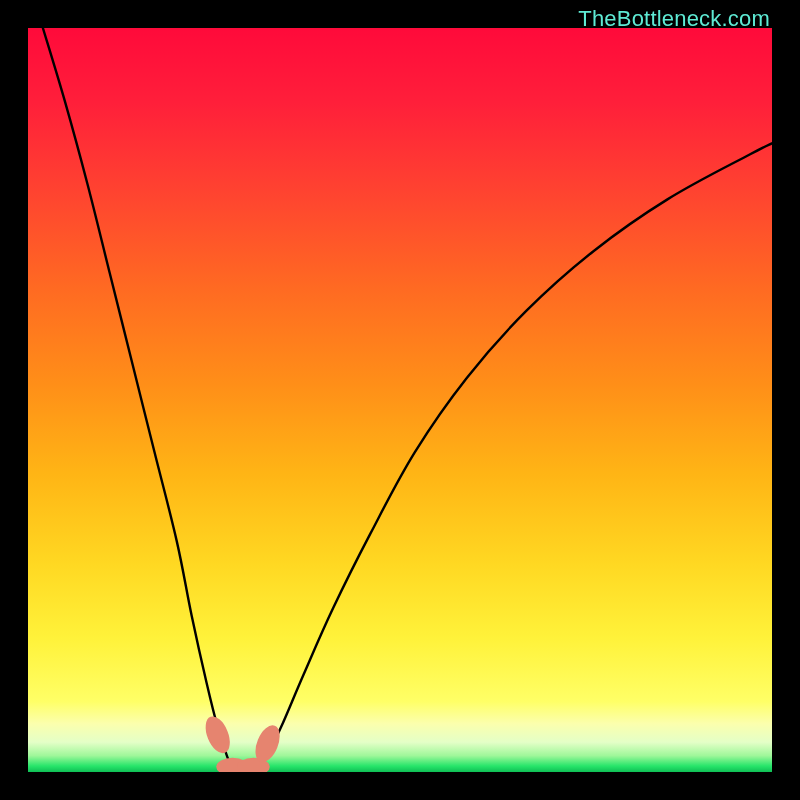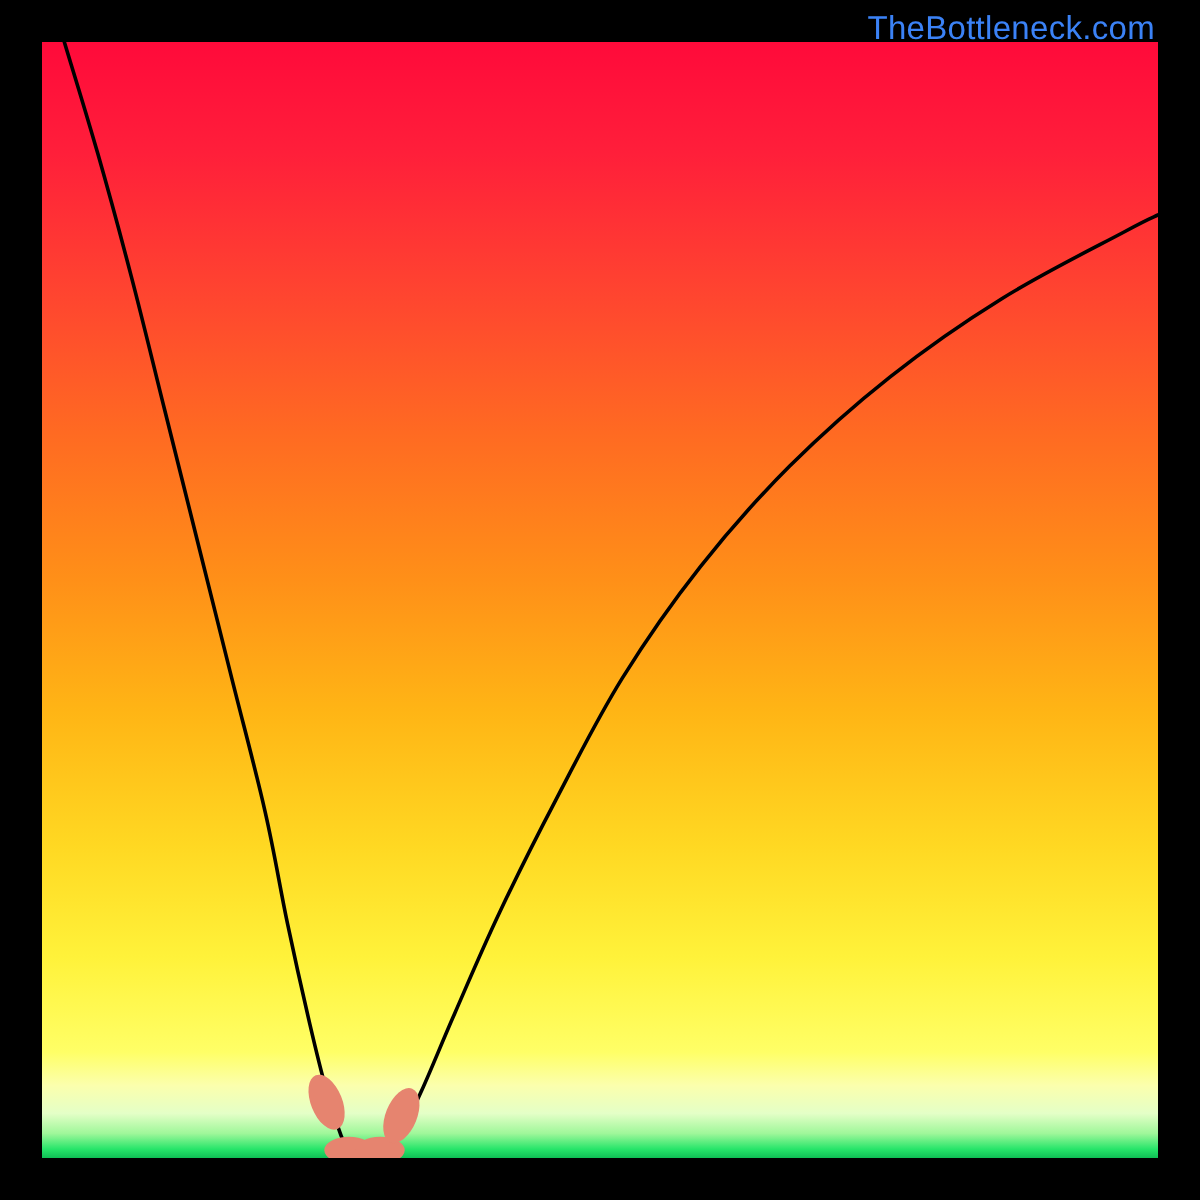--- a/index.html
+++ b/index.html
@@ -25,21 +25,21 @@
     top: 0;
     width: 744px;
     height: 744px;
   }
   .watermark {
     position: absolute;
     top: 6px;
     right: 30px;
     font-size: 22px;
     font-weight: 500;
-    color: #3b82f6;
+    color: #5eead4;
     letter-spacing: 0.2px;
     user-select: none;
   }
   svg {
     display: block;
   }
 </style>
 </head>
 <body>
 

